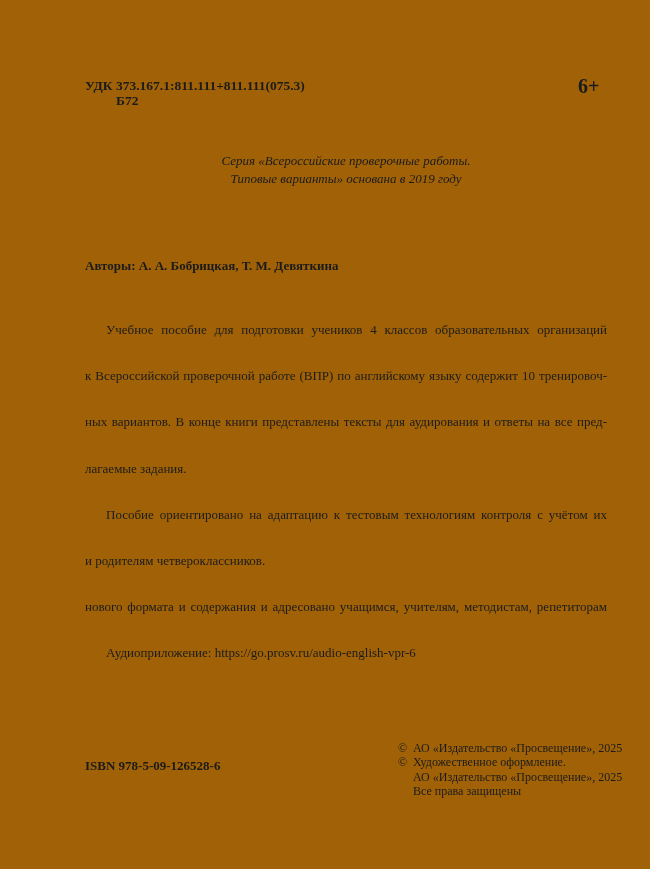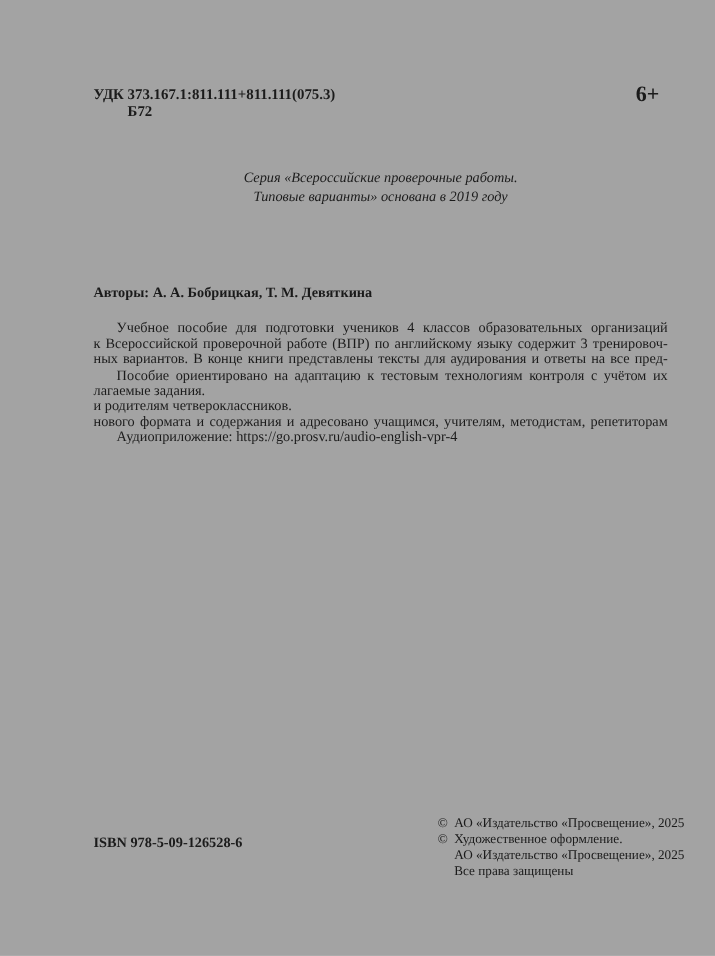--- a/index.html
+++ b/index.html
@@ -4,21 +4,21 @@
 <style>
   html, body {
     margin: 0;
     padding: 0;
     background: #ffffff;
   }
   .page {
     position: relative;
     width: 650px;
     height: 869px;
-    background: #a3a3a3;
+    background: #a16207;
     font-family: "Liberation Serif", "DejaVu Serif", serif;
     color: #1b1b1b;
     overflow: hidden;
   }
 
   
   .udc-block {
     position: absolute;
     left: 85px;
     top: 78px;
@@ -67,20 +67,21 @@
     left: 85px;
     top: 291px;
     width: 522px;
     font-size: 13px;
     line-height: 14.2px;
   }
   .annotation .line {
     text-align: justify;
     text-align-last: justify;
     white-space: normal;
+    margin-top: 32px;
   }
   .annotation .line.first {
     text-indent: 21px;
   }
   .annotation .line.last {
     text-align: left;
     text-align-last: left;
   }
 
   
@@ -125,27 +126,27 @@
 
   <div class="series-block">
     <div>Серия «Всероссийские проверочные работы.</div>
     <div>Типовые варианты» основана в 2019 году</div>
   </div>
 
   <div class="authors-line">Авторы: А. А. Бобрицкая, Т. М. Девяткина</div>
 
   <div class="annotation">
     <div class="line first">Учебное пособие для подготовки учеников 4 классов образовательных организаций</div>
-    <div class="line">к Всероссийской проверочной работе (ВПР) по английскому языку содержит 3 тренировоч-</div>
+    <div class="line">к Всероссийской проверочной работе (ВПР) по английскому языку содержит 10 тренировоч-</div>
     <div class="line">ных вариантов. В конце книги представлены тексты для аудирования и ответы на все пред-</div>
+    <div class="line last">лагаемые задания.</div>
     <div class="line first">Пособие ориентировано на адаптацию к тестовым технологиям контроля с учётом их</div>
-    <div class="line last">лагаемые задания.</div>
     <div class="line last">и родителям четвероклассников.</div>
     <div class="line">нового формата и содержания и адресовано учащимся, учителям, методистам, репетиторам</div>
-    <div class="line last first">Аудиоприложение: https://go.prosv.ru/audio-english-vpr-4</div>
+    <div class="line last first">Аудиоприложение: https://go.prosv.ru/audio-english-vpr-6</div>
   </div>
 
   <div class="isbn-line">ISBN 978-5-09-126528-6</div>
 
   <div class="copyright-block">
     <div class="copyright-row">
       <span class="sym">©</span>
       <span class="txt">АО «Издательство «Просвещение», 2025</span>
     </div>
     <div class="copyright-row">

